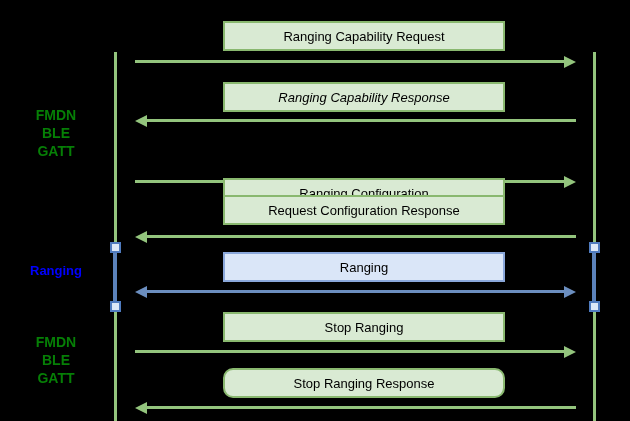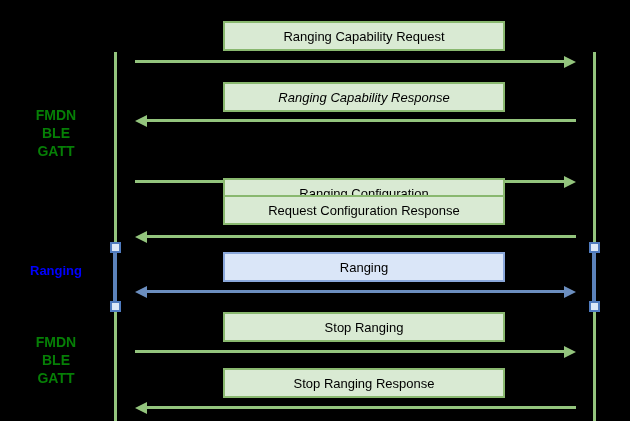--- a/index.html
+++ b/index.html
@@ -84,21 +84,21 @@
     z-index: 5;
   }
   .msg-box.c-green { background: var(--green-box-fill); border: 2px solid var(--green-box-border); }
   .msg-box.c-blue  { background: var(--blue-box-fill);  border: 2px solid var(--blue-box-border); }
   .box-r1 { top: 21px; }
   .box-r2 { top: 82px; font-style: italic; }
   .box-r3 { top: 142px; margin-top: 36px; }
   .box-r4 { top: 195px; }
   .box-r5 { top: 252px; }
   .box-r6 { top: 312px; }
-  .box-r7 { top: 368px; }
+  .box-r7 { top: 368px; border-radius: 10px; }
 
   
   .arrow {
     position: absolute;
     height: 3px;
     background: currentColor;
     z-index: 4;
   }
   .arrow.c-green { color: var(--green-line); }
   .arrow.c-blue  { color: var(--blue-line); }

